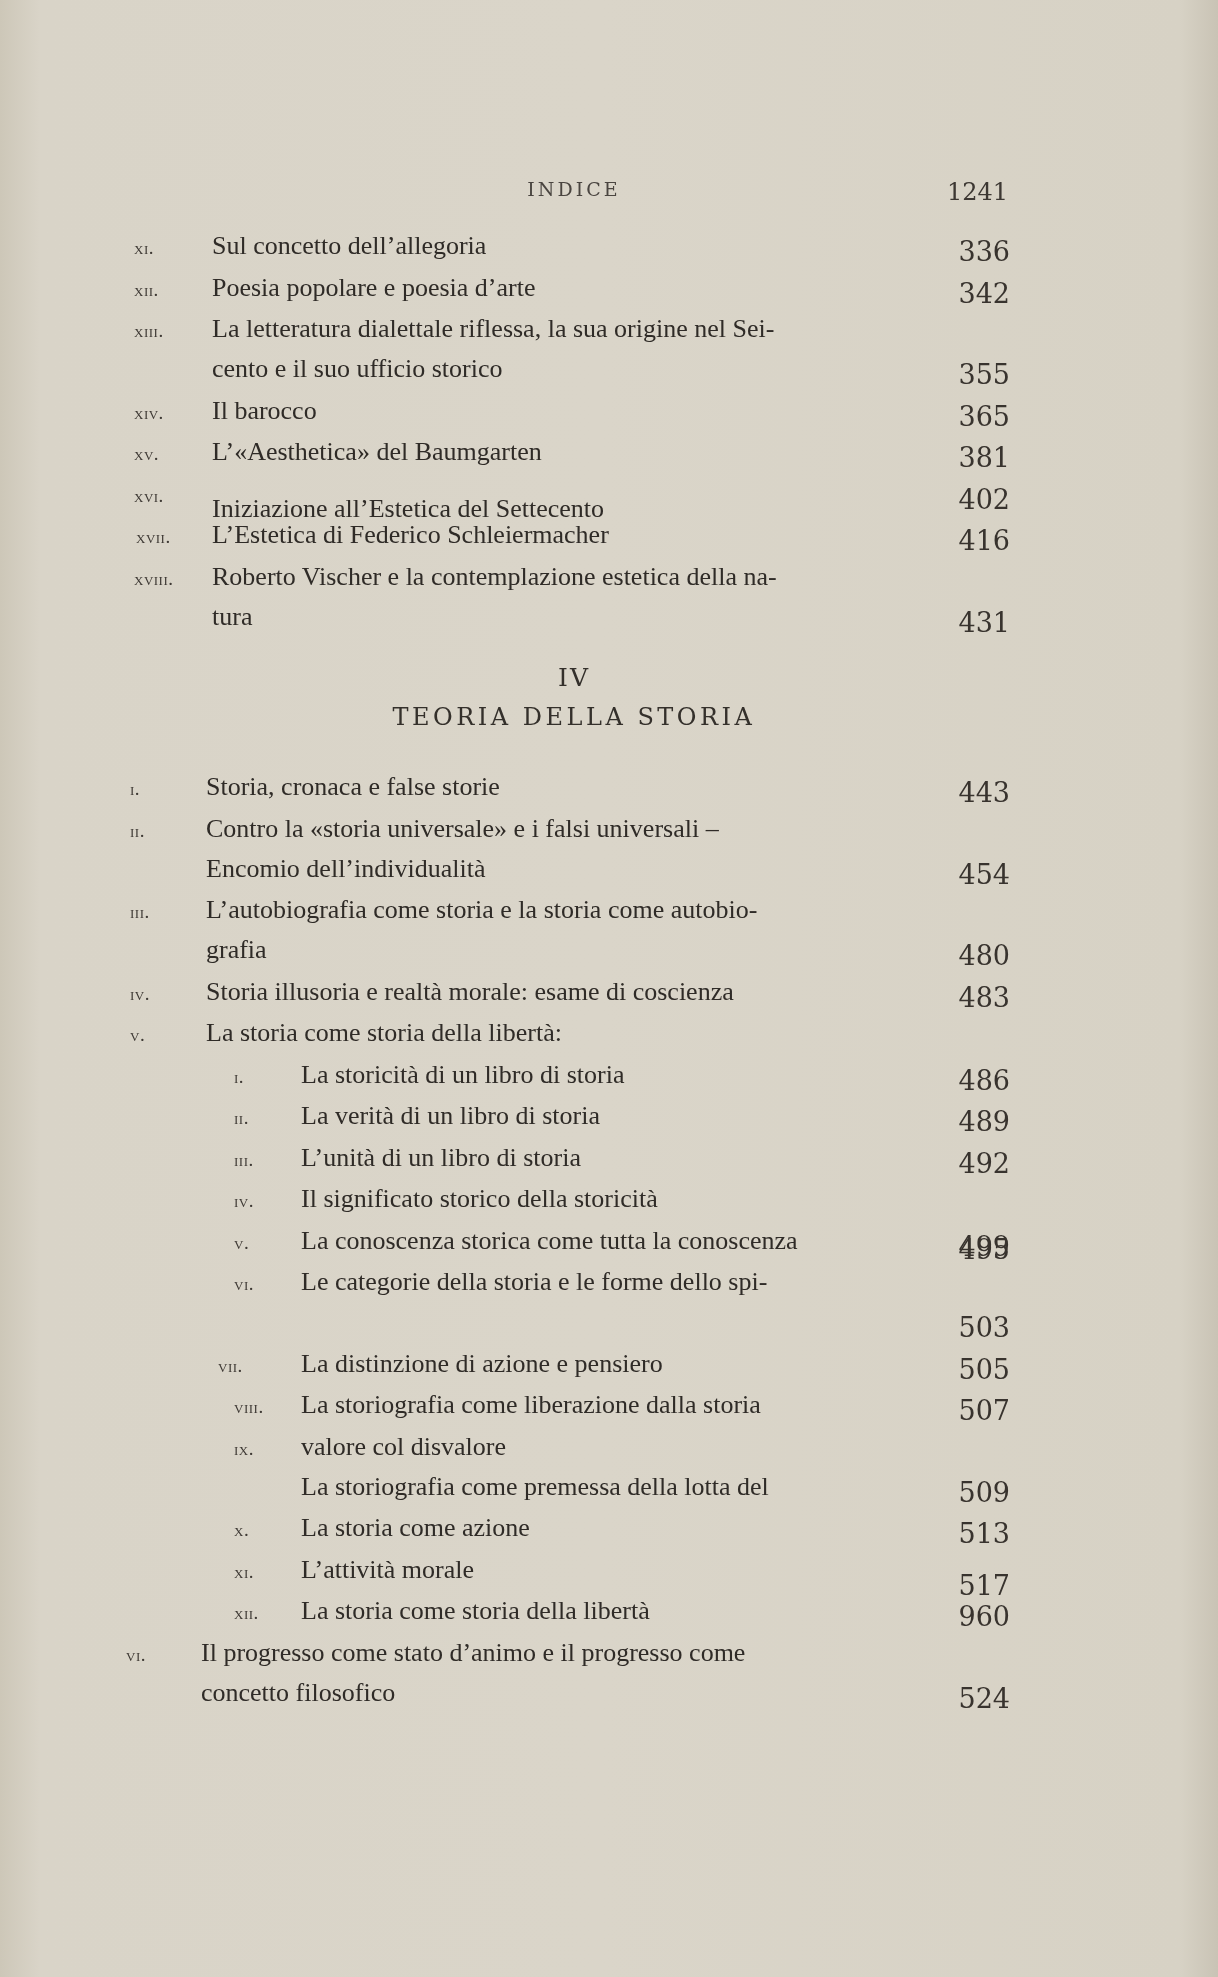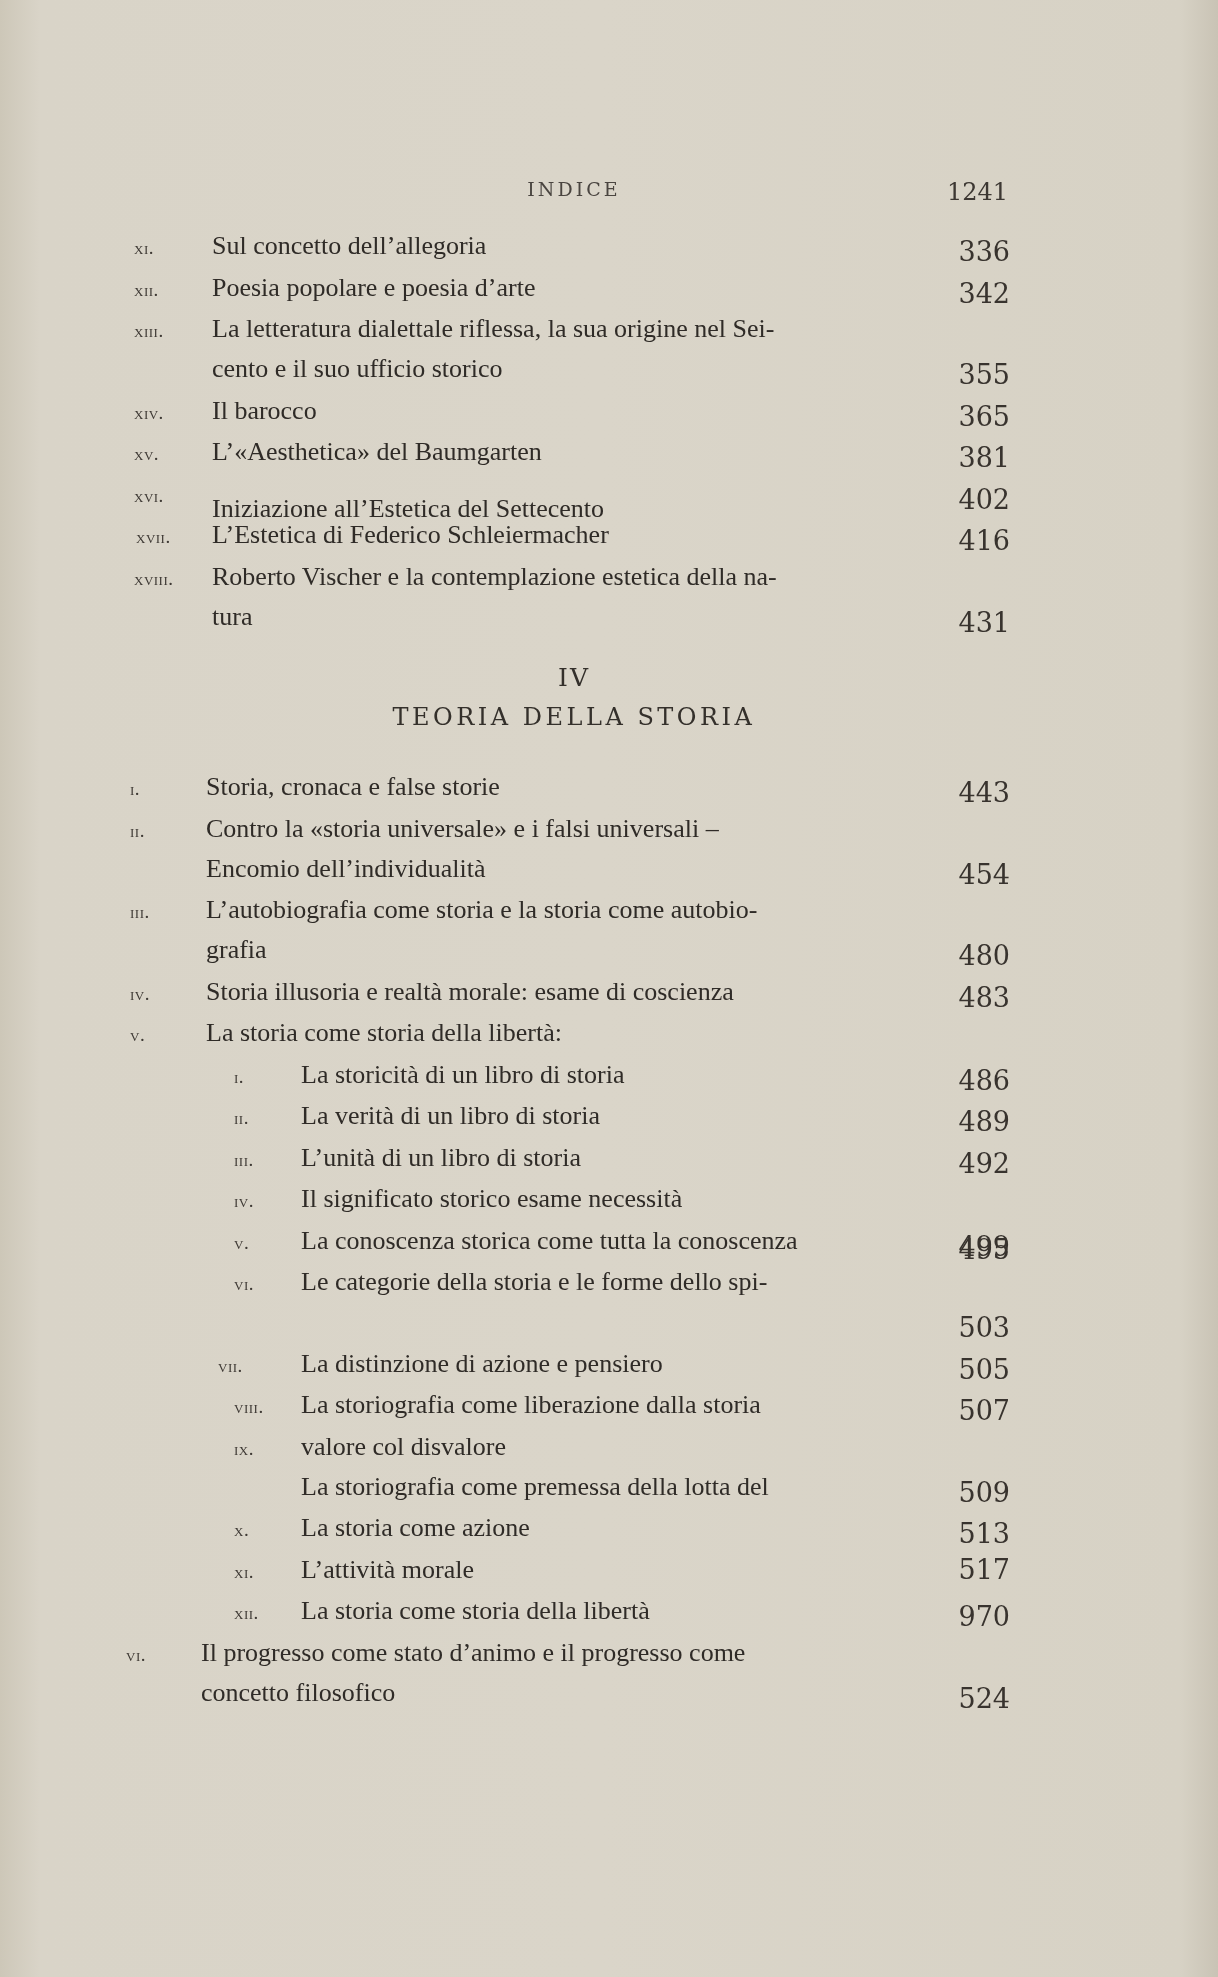--- a/index.html
+++ b/index.html
@@ -156,21 +156,21 @@
       <div class="row" style="top: 1137.5px;">
         <span class="num" style="left: 234px; top: 2px;">iii.</span>
         <span class="title" style="left: 301px; top: 0px;">
           <span class="line">L’unità di un libro di storia</span>
         </span>
         <span class="page-ref" style="top: 6px;">492</span>
       </div>
       <div class="row" style="top: 1179px;">
         <span class="num" style="left: 234px; top: 2px;">iv.</span>
         <span class="title" style="left: 301px; top: 0px;">
-          <span class="line">Il significato storico esame necessità</span>
+          <span class="line">Il significato storico della storicità</span>
         </span>
         <span class="page-ref" style="top: 6px; margin-top: 45px;">495</span>
       </div>
       <div class="row" style="top: 1220.5px;">
         <span class="num" style="left: 234px; top: 2px;">v.</span>
         <span class="title" style="left: 301px; top: 0px;">
           <span class="line">La conoscenza storica come tutta la conoscenza</span>
         </span>
         <span class="page-ref" style="top: 6px;">499</span>
       </div>
@@ -208,28 +208,28 @@
         <span class="title" style="left: 301px; top: 0px;">
           <span class="line">La storia come azione</span>
         </span>
         <span class="page-ref" style="top: 6px;">513</span>
       </div>
       <div class="row" style="top: 1549.5px;">
         <span class="num" style="left: 234px; top: 2px;">xi.</span>
         <span class="title" style="left: 301px; top: 0px;">
           <span class="line">L’attività morale</span>
         </span>
-        <span class="page-ref" style="top: 0; text-align: right;">517</span>
+        <span class="page-ref" style="top: 16px; text-align: right;">517</span>
       </div>
       <div class="row" style="top: 1591px;">
         <span class="num" style="left: 234px; top: 2px;">xii.</span>
         <span class="title" style="left: 301px; top: 0px;">
           <span class="line">La storia come storia della libertà</span>
         </span>
-        <span class="page-ref" style="top: 6px;">970</span>
+        <span class="page-ref" style="top: 6px;">960</span>
       </div>
       <div class="row" style="top: 1632.5px;">
         <span class="num" style="left: 126px; top: 2px;">vi.</span>
         <span class="title" style="left: 201px; top: 0px;">
           <span class="line">Il progresso come stato d’animo e il progresso come</span>
           <span class="line">concetto filosofico</span>
         </span>
         <span class="page-ref" style="top: 46px;">524</span>
       </div>
     </div>

